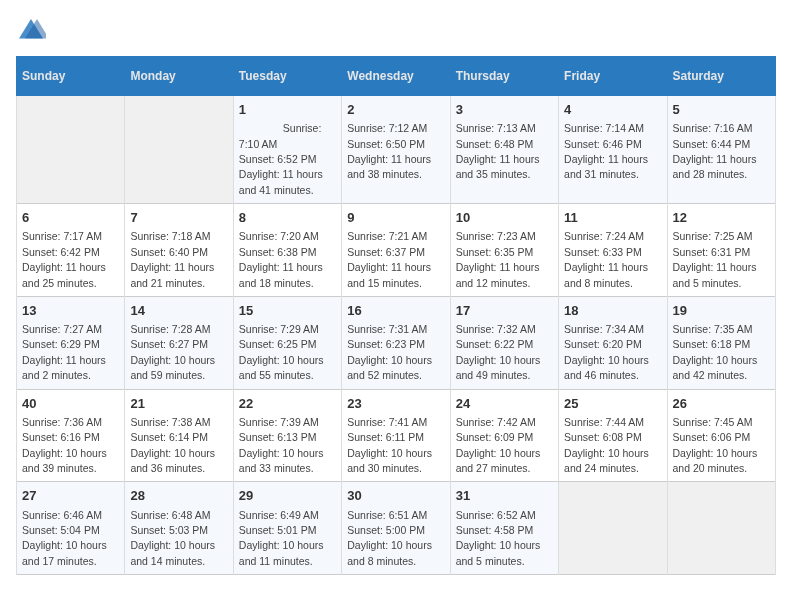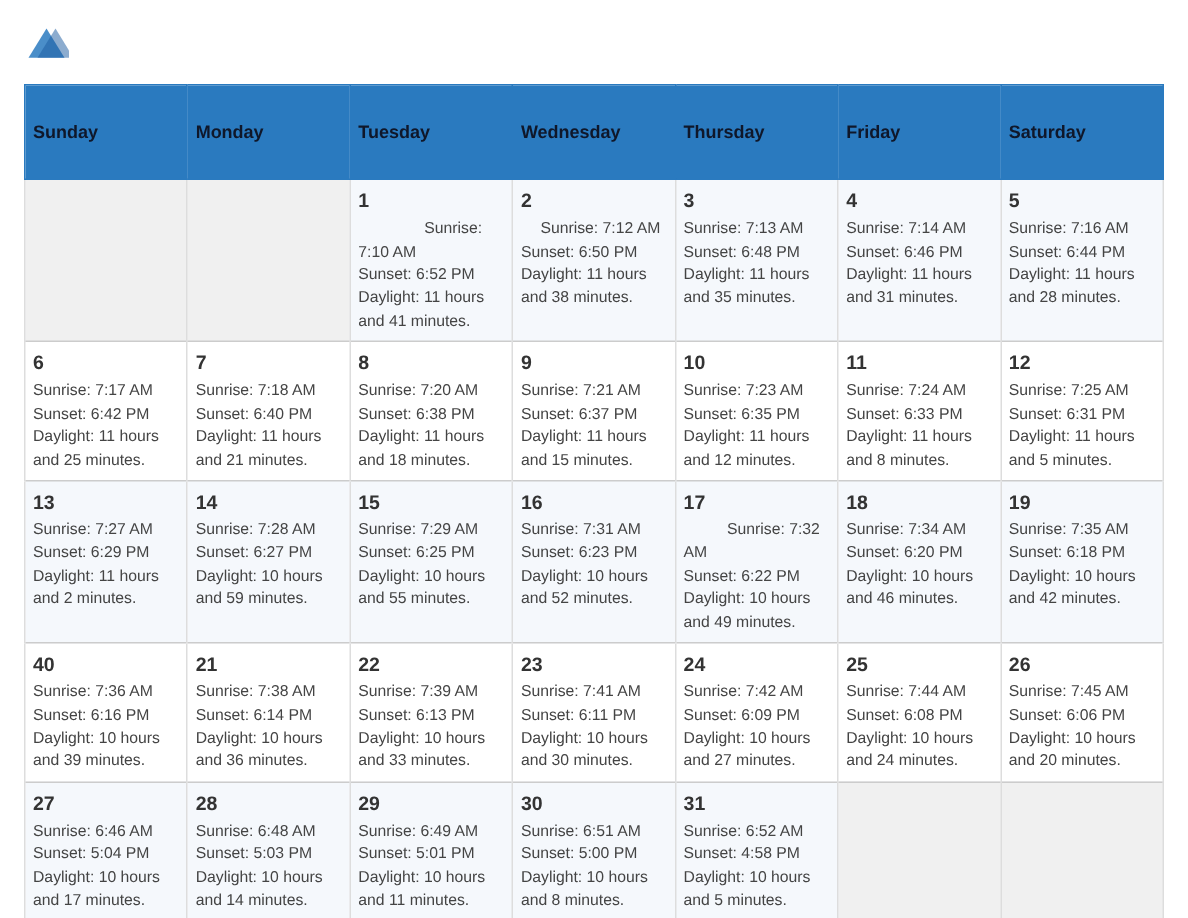--- a/index.html
+++ b/index.html
@@ -53,22 +53,22 @@
       font-size: 14px;
       color: #555;
     }
     table {
       width: 100%;
       border-collapse: collapse;
       font-size: 11px;
     }
     thead tr th {
       background-color: #2a7abf;
-      color: #0f172a;
-      padding: 24px 5px;
+      color: #e5e5e5;
+      padding: 12px 5px;
       text-align: left;
       font-size: 12px;
       font-weight: bold;
       border: 1px solid #2a7abf;
     }
     tbody tr {
       border-bottom: 1px solid #ccc;
     }
     tbody tr:nth-child(odd) {
       background: #f5f8fc;
@@ -132,21 +132,21 @@
         <th>Saturday</th>
       </tr>
   </thead>
   <tbody id="calendar-body">
   <tr>
         <td class="empty"></td>
         <td class="empty"></td>
         <td><span class="day-num">1</span><span class="day-info" style="white-space: pre-line; margin-left: 44px;">Sunrise: 7:10 AM
 Sunset: 6:52 PM
 Daylight: 11 hours and 41 minutes.</span></td>
-        <td><span class="day-num">2</span><span class="day-info" style="white-space: pre-line; margin-left: 13px;">Sunrise: 7:12 AM
+        <td><span class="day-num">2</span><span class="day-info" style="white-space: pre-line;">Sunrise: 7:12 AM
 Sunset: 6:50 PM
 Daylight: 11 hours and 38 minutes.</span></td>
         <td><span class="day-num">3</span><span class="day-info" style="white-space: pre-line;">Sunrise: 7:13 AM
 Sunset: 6:48 PM
 Daylight: 11 hours and 35 minutes.</span></td>
         <td><span class="day-num">4</span><span class="day-info" style="white-space: pre-line;">Sunrise: 7:14 AM
 Sunset: 6:46 PM
 Daylight: 11 hours and 31 minutes.</span></td>
         <td><span class="day-num">5</span><span class="day-info" style="white-space: pre-line;">Sunrise: 7:16 AM
 Sunset: 6:44 PM
@@ -181,21 +181,21 @@
 Daylight: 11 hours and 2 minutes.</span></td>
         <td><span class="day-num">14</span><span class="day-info" style="white-space: pre-line;">Sunrise: 7:28 AM
 Sunset: 6:27 PM
 Daylight: 10 hours and 59 minutes.</span></td>
         <td><span class="day-num">15</span><span class="day-info" style="white-space: pre-line;">Sunrise: 7:29 AM
 Sunset: 6:25 PM
 Daylight: 10 hours and 55 minutes.</span></td>
         <td><span class="day-num">16</span><span class="day-info" style="white-space: pre-line;">Sunrise: 7:31 AM
 Sunset: 6:23 PM
 Daylight: 10 hours and 52 minutes.</span></td>
-        <td><span class="day-num">17</span><span class="day-info" style="white-space: pre-line; margin-left: 29px;">Sunrise: 7:32 AM
+        <td><span class="day-num">17</span><span class="day-info" style="white-space: pre-line;">Sunrise: 7:32 AM
 Sunset: 6:22 PM
 Daylight: 10 hours and 49 minutes.</span></td>
         <td><span class="day-num">18</span><span class="day-info" style="white-space: pre-line;">Sunrise: 7:34 AM
 Sunset: 6:20 PM
 Daylight: 10 hours and 46 minutes.</span></td>
         <td><span class="day-num">19</span><span class="day-info" style="white-space: pre-line;">Sunrise: 7:35 AM
 Sunset: 6:18 PM
 Daylight: 10 hours and 42 minutes.</span></td>
       </tr>
       <tr>

